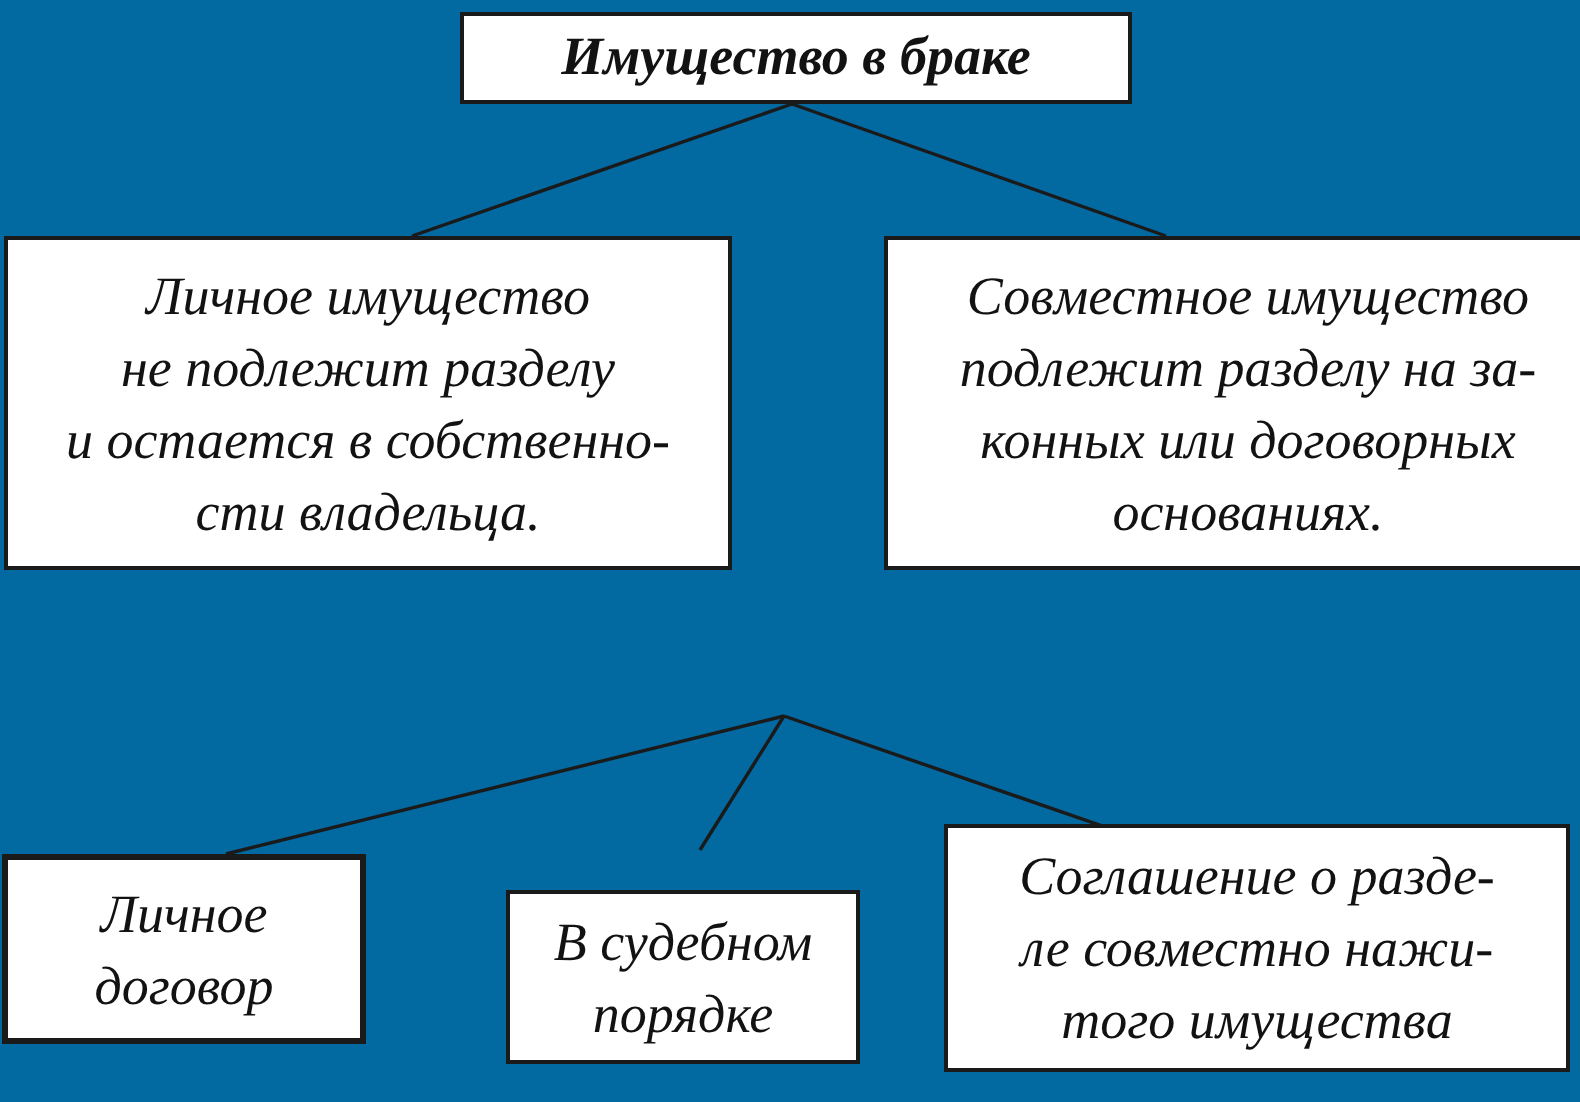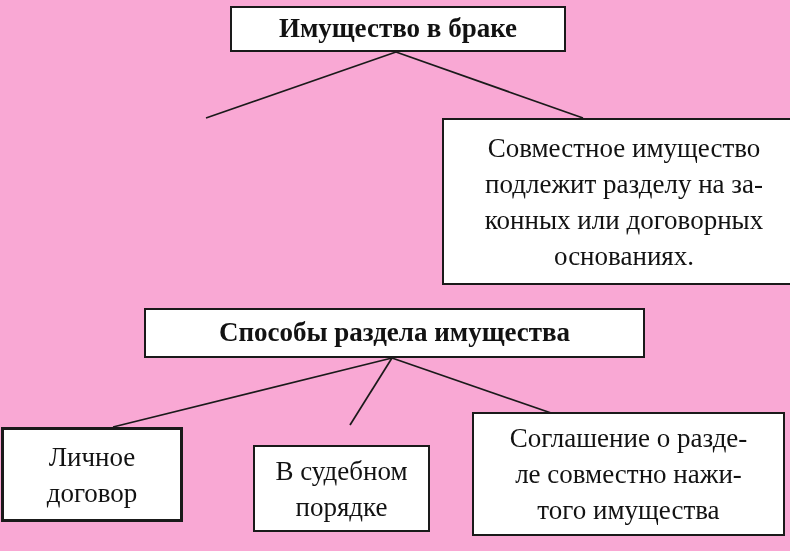--- a/index.html
+++ b/index.html
@@ -4,24 +4,25 @@
 <style>
   html, body {
     margin: 0;
     padding: 0;
     background: #ffffff;
   }
   .canvas {
     position: relative;
     width: 790px;
     height: 551px;
-    background: #f9a8d4;
+    background: #0369a1;
     font-family: "Liberation Serif", "DejaVu Serif", serif;
     color: #121212;
     overflow: hidden;
+    font-style: italic;
   }
   .connectors {
     position: absolute;
     left: 0;
     top: 0;
     width: 790px;
     height: 551px;
   }
   .connectors line {
     stroke: #1a1a1a;
@@ -61,27 +62,30 @@
   <svg class="connectors" width="790" height="551" viewBox="0 0 790 551" aria-hidden="true">
     <line x1="396" y1="52" x2="206" y2="118"></line>
     <line x1="396" y1="52" x2="583" y2="118"></line>
     <line x1="392" y1="358" x2="113" y2="427"></line>
     <line x1="392" y1="358" x2="350" y2="425"></line>
     <line x1="392" y1="358" x2="583" y2="424"></line>
   </svg>
 
   <div class="node header" id="node-root">Имущество в браке</div>
 
+  <div class="node" id="node-personal">Личное имущество
+не подлежит разделу
+и остается в собственно-
+сти владельца.</div>
 
   <div class="node" id="node-joint">Совместное имущество
 подлежит разделу на за-
 конных или договорных
 основаниях.</div>
 
-  <div class="node header" id="node-methods">Способы раздела имущества</div>
 
   <div class="node" id="node-contract">Личное
 договор</div>
 
   <div class="node" id="node-court">В судебном
 порядке</div>
 
   <div class="node" id="node-agreement">Соглашение о разде-
 ле совместно нажи-
 того имущества</div>

